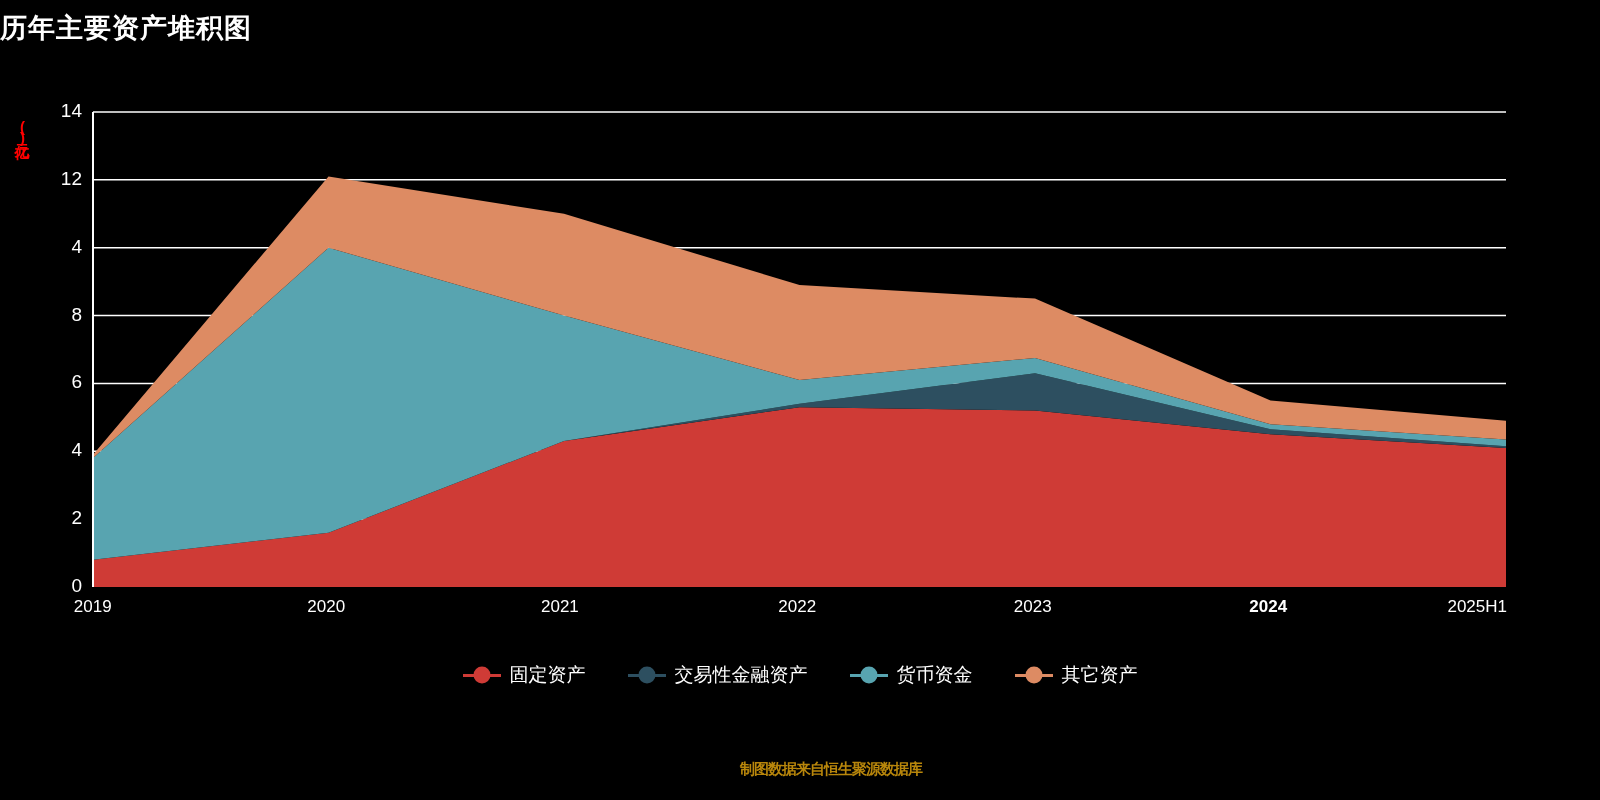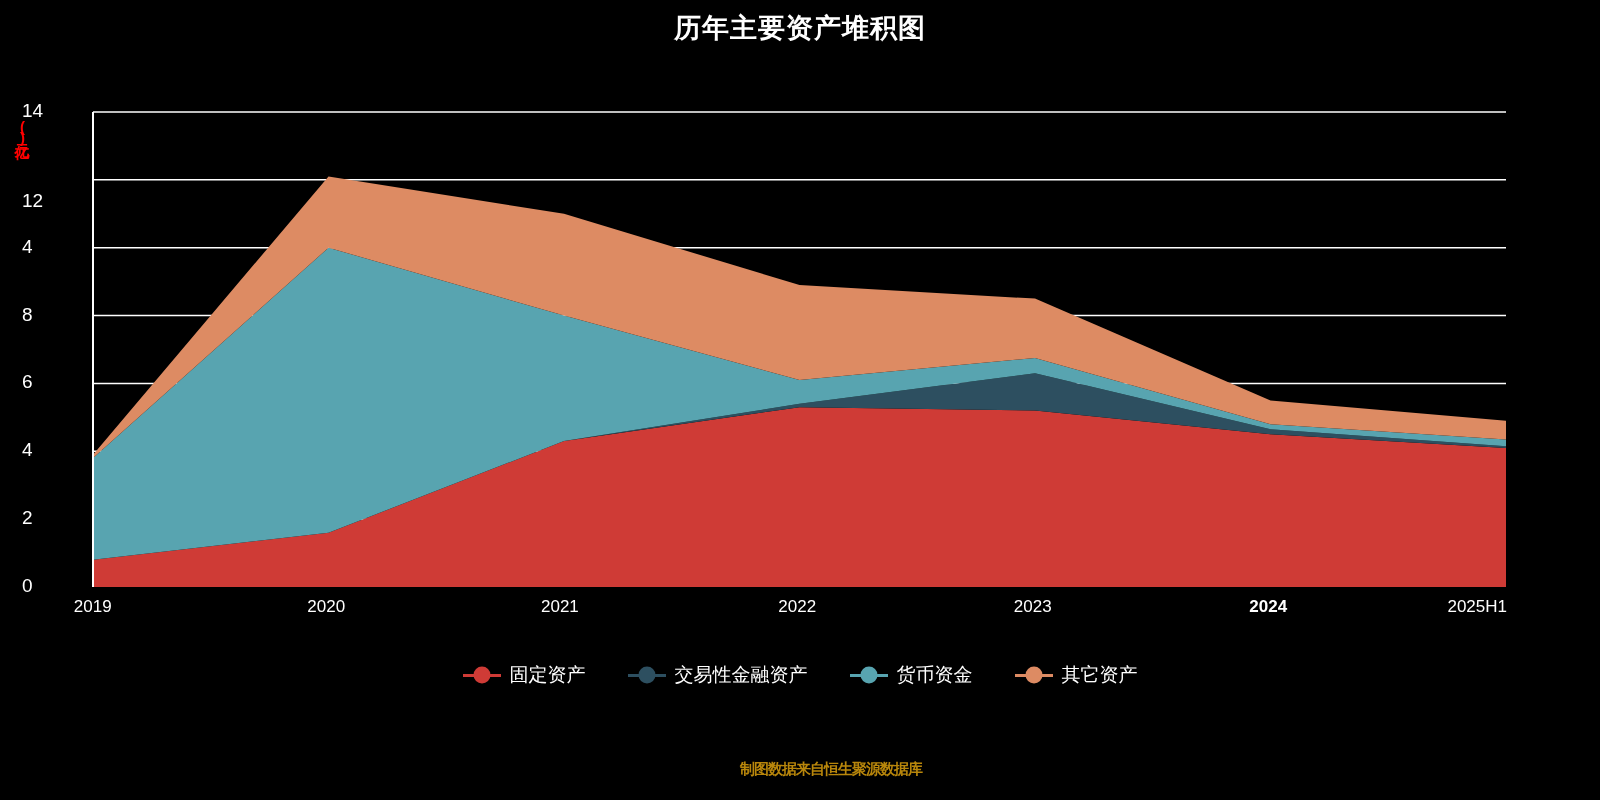--- a/index.html
+++ b/index.html
@@ -19,41 +19,41 @@
     position: absolute;
     left: 0; top: 0;
     width: 1600px;
     height: 800px;
   }
   #chart-title {
     position: absolute;
     left: 0;
     top: 10px;
     width: 1600px;
-    text-align: center;
     font-size: 27px;
     font-weight: bold;
     color: #ffffff;
     letter-spacing: 1px;
   }
   #ylabel {
     position: absolute;
     left: 12px;
     top: 118px;
     font-size: 15px;
     font-weight: bold;
     color: #ff0000;
     writing-mode: vertical-rl;
     text-orientation: upright;
     letter-spacing: -2px;
   }
   .ytick {
     position: absolute;
     right: 0;
     width: 60px;
+    text-align: right;
     font-size: 19px;
     color: #ffffff;
   }
   #ytick-wrap {
     position: absolute;
     left: 10px;
     top: 0;
     width: 72px;
     height: 800px;
   }
@@ -123,21 +123,21 @@
 
   <div id="ylabel">(亿元)</div>
 
   <div id="ytick-wrap">
       <div class="ytick" style="top: 575px;">0</div>
       <div class="ytick" style="top: 507.143px;">2</div>
       <div class="ytick" style="top: 439.286px;">4</div>
       <div class="ytick" style="top: 371.429px;">6</div>
       <div class="ytick" style="top: 303.571px;">8</div>
       <div class="ytick" style="top: 235.714px;">4</div>
-      <div class="ytick" style="top: 167.857px; margin-top: 22px;">12</div>
+      <div class="ytick" style="top: 167.857px;">12</div>
       <div class="ytick" style="top: 100px;">14</div>
     </div>
 
   <svg id="plot-svg" width="1600" height="800">
     <g id="gridlines">
         <line x1="93" x2="1506" y1="519.1428571428571" y2="519.1428571428571" stroke="#ffffff" stroke-width="1.5"></line>
         <line x1="93" x2="1506" y1="451.28571428571433" y2="451.28571428571433" stroke="#ffffff" stroke-width="1.5"></line>
         <line x1="93" x2="1506" y1="383.42857142857144" y2="383.42857142857144" stroke="#ffffff" stroke-width="1.5"></line>
         <line x1="93" x2="1506" y1="315.5714285714286" y2="315.5714285714286" stroke="#ffffff" stroke-width="1.5"></line>
         <line x1="93" x2="1506" y1="247.71428571428572" y2="247.71428571428572" stroke="#ffffff" stroke-width="1.5"></line>

